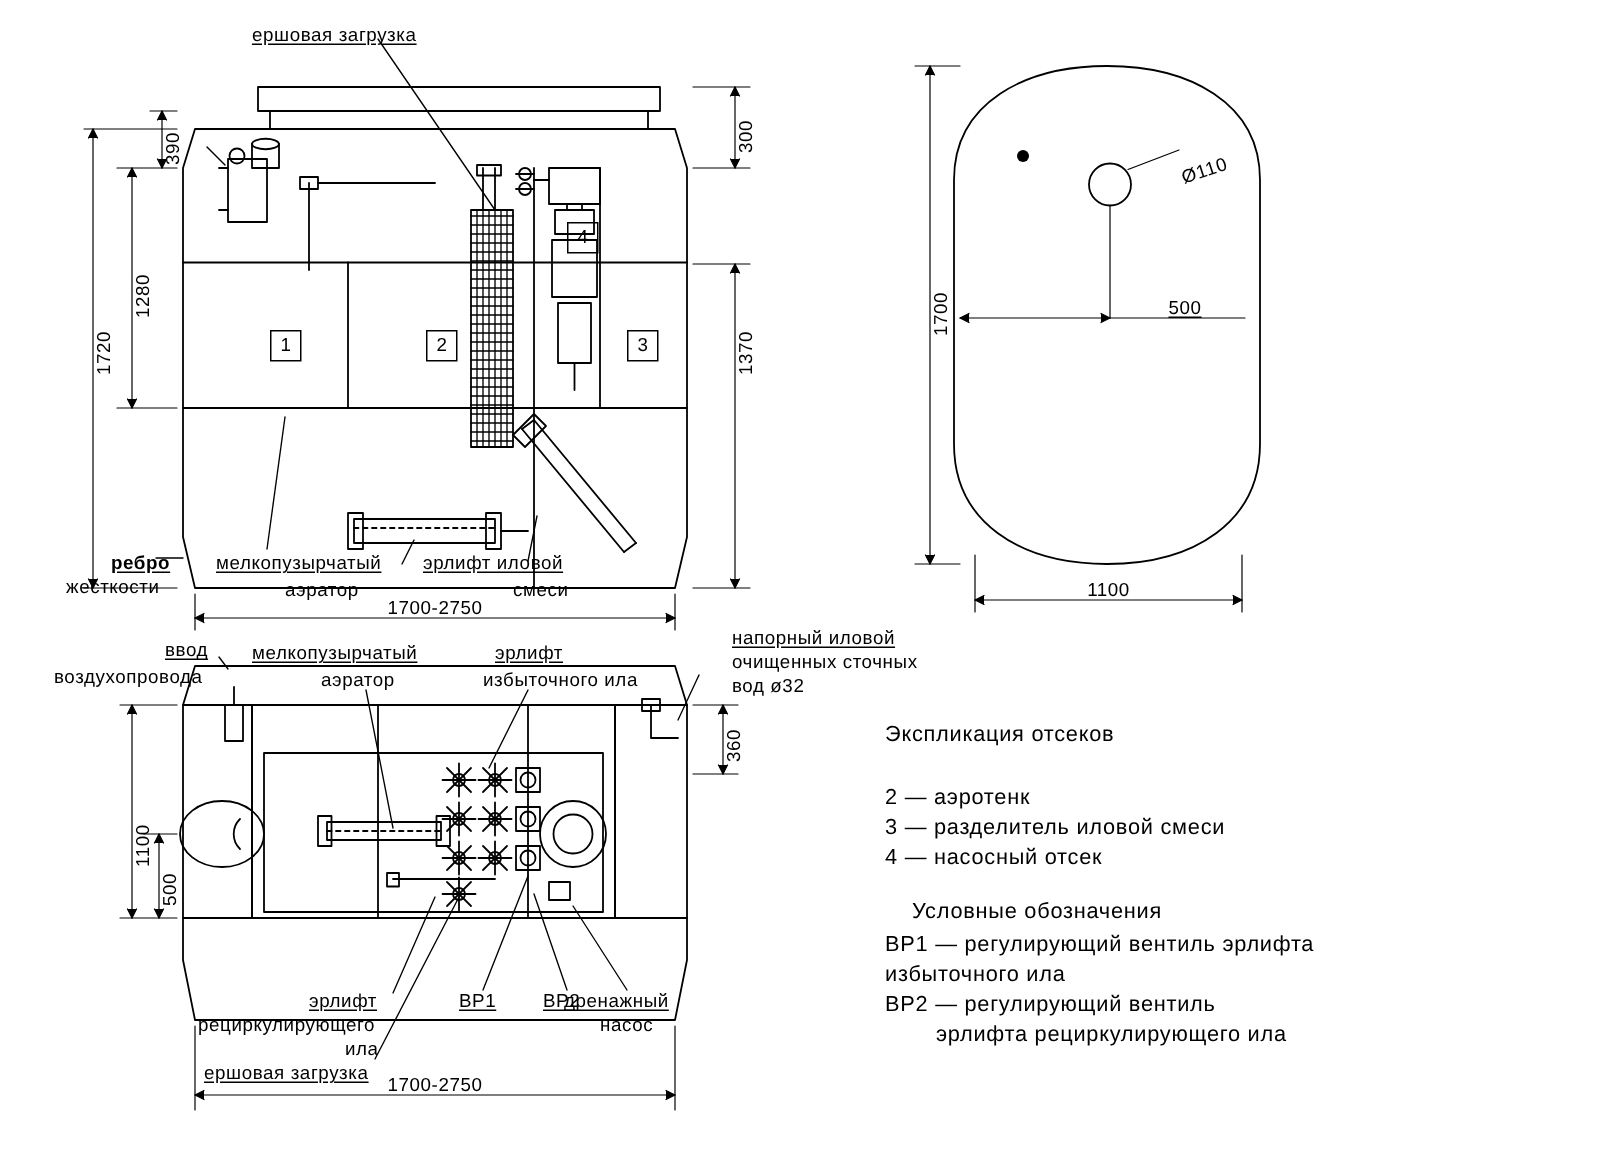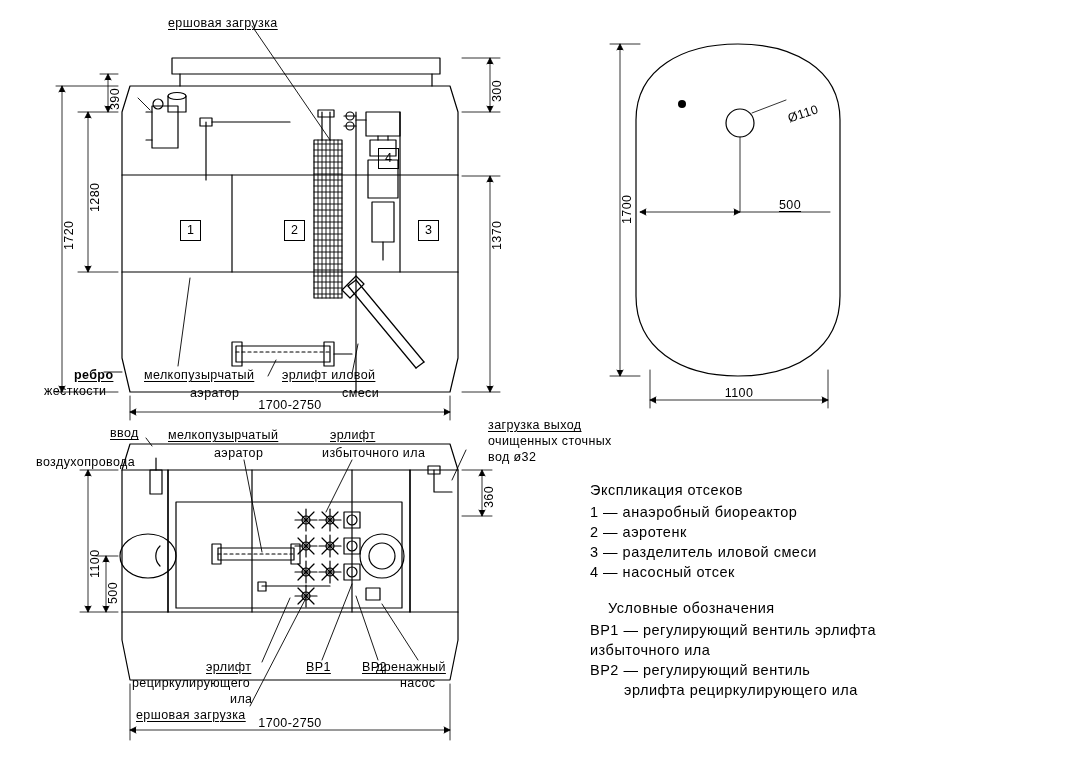--- a/index.html
+++ b/index.html
@@ -383,45 +383,44 @@
   <div class="num-box" style="left:284px; top:220px;">2</div>
   <div class="num-box" style="left:418px; top:220px;">3</div>
   <div class="num-box" style="left:378px; top:148px;">4</div>
 
   <div class="lbl vert" style="left:620px; top:224px;">1700</div>
   <div class="lbl c" style="left:739px; top:386px;">1100</div>
   <div class="lbl c u" style="left:790px; top:198px;">500</div>
   <div class="lbl" style="left:786px; top:112px; transform:rotate(-18deg); transform-origin:left top;">Ø110</div>
 
   <div class="lbl u" style="left:110px; top:426px;">ввод</div>
-  <div class="lbl" style="left:36px; top:455px;">воздухопровода</div>
+  <div class="lbl" style="left:36px; top:444px;">воздухопровода</div>
   <div class="lbl u" style="left:168px; top:428px;">мелкопузырчатый</div>
   <div class="lbl" style="left:214px; top:446px;">аэратор</div>
   <div class="lbl u" style="left:330px; top:428px;">эрлифт</div>
   <div class="lbl" style="left:322px; top:446px;">избыточного ила</div>
-  <div class="lbl u" style="left:488px; top:418px;">загрузка выход</div>
+  <div class="lbl u" style="left:488px; top:418px;">напорный иловой</div>
   <div class="lbl" style="left:488px; top:434px;">очищенных сточных</div>
   <div class="lbl" style="left:488px; top:450px;">вод ø32</div>
 
   <div class="lbl u" style="left:206px; top:660px;">эрлифт</div>
   <div class="lbl" style="left:132px; top:676px;">рециркулирующего</div>
   <div class="lbl" style="left:230px; top:692px;">ила</div>
   <div class="lbl u" style="left:136px; top:708px;">ершовая  загрузка</div>
   <div class="lbl u" style="left:306px; top:660px;">ВР1</div>
   <div class="lbl u" style="left:362px; top:660px;">ВР2</div>
   <div class="lbl u" style="left:376px; top:660px;">дренажный</div>
   <div class="lbl" style="left:400px; top:676px;">насос</div>
 
   <div class="lbl vert" style="left:88px; top:578px;">1100</div>
   <div class="lbl vert" style="left:106px; top:604px;">500</div>
   <div class="lbl vert" style="left:482px; top:508px;">360</div>
   <div class="lbl c" style="left:290px; top:716px;">1700-2750</div>
 
   <div class="legend" style="left:590px; top:480px;">Экспликация отсеков</div>
-  <div class="legend" style="left:590px; top:502px;">1  —  анаэробный биореактор</div>
   <div class="legend" style="left:590px; top:522px;">2  —  аэротенк</div>
   <div class="legend" style="left:590px; top:542px;">3  —  разделитель иловой смеси</div>
   <div class="legend" style="left:590px; top:562px;">4  —  насосный отсек</div>
 
   <div class="legend" style="left:608px; top:598px;">Условные обозначения</div>
   <div class="legend" style="left:590px; top:620px;">ВР1  —  регулирующий вентиль эрлифта</div>
   <div class="legend" style="left:590px; top:640px;">избыточного ила</div>
   <div class="legend" style="left:590px; top:660px;">ВР2  —  регулирующий вентиль</div>
   <div class="legend" style="left:624px; top:680px;">эрлифта рециркулирующего ила</div>
 

